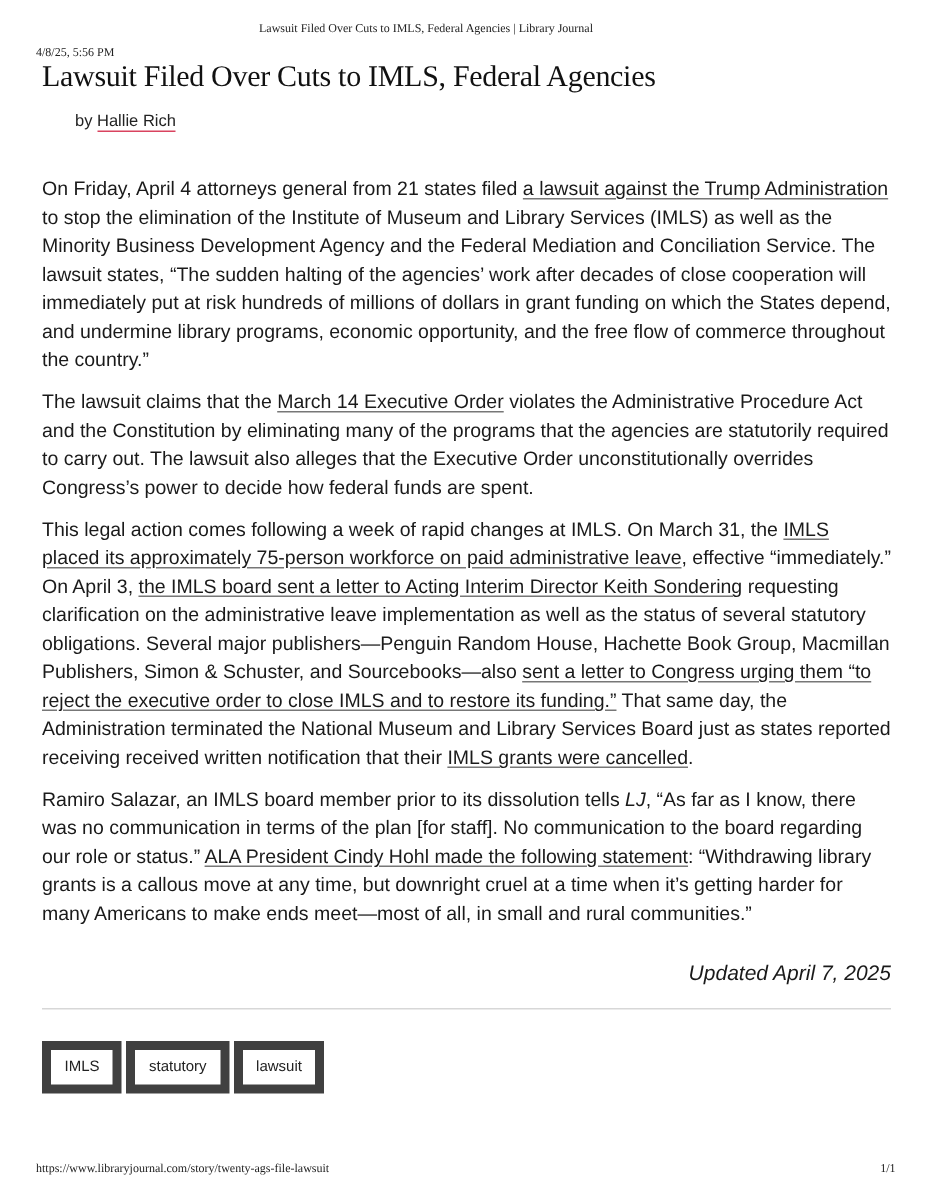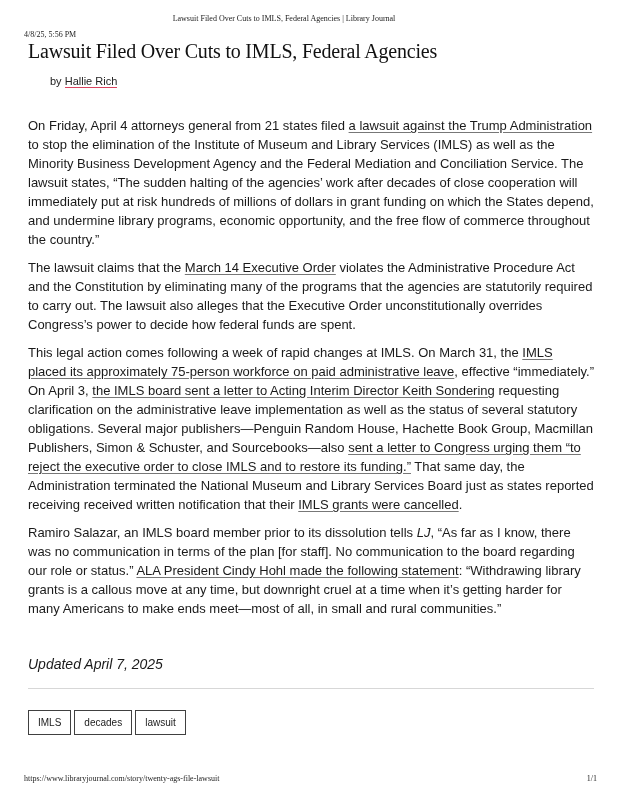--- a/index.html
+++ b/index.html
@@ -34,28 +34,28 @@
     color: #222; text-decoration: none; border-bottom: 1px solid #d9435f;
   }
   .body {
     margin-top: 26px;
     font-family: "Liberation Sans", sans-serif; font-size: 13px; line-height: 19px; color: #1a1a1a;
   }
   .body p { margin: 0 0 9px 0; }
   .body a { color: #1a1a1a; text-decoration: underline; text-decoration-color: #777; text-underline-offset: 2px; }
   .body em { font-style: italic; }
   .updated {
-    margin-top: 38px;
-    font-family: "Liberation Sans", sans-serif; font-style: italic; font-size: 14px; color: #1a1a1a;
+    margin-top: 22px;
+    font-family: "Liberation Sans", sans-serif; font-style: italic; font-size: 14px; color: #1a1a1a; text-align: right;
   }
   .divider { margin-top: 16px; border: 0; border-top: 1px solid #d7d7d7; height: 0; }
   .tags { margin-top: 21px; display: flex; gap: 3px; }
   .tag {
     font-family: "Liberation Sans", sans-serif; font-size: 10px; color: #222;
-    border: 1px solid #404040; padding: 6px 9px; height: 11px; line-height: 11px;
+    border: 6px solid #404040; padding: 6px 9px; height: 11px; line-height: 11px;
     background: #fff;
   }
 </style>
 </head>
 <body>
 
 <div class="print-header">
   <span class="ph-date">4/8/25, 5:56 PM</span>
   <span class="ph-title">Lawsuit Filed Over Cuts to IMLS, Federal Agencies | Library Journal</span>
 </div>
@@ -80,21 +80,21 @@
     <p>
       <span>Ramiro Salazar, an IMLS board member prior to its dissolution tells </span><em>LJ</em><span>, “As far as I know, there was no communication in terms of the plan [for staff]. No communication to the board regarding our role or status.” </span><a href="#">ALA President Cindy Hohl made the following statement</a><span>: “Withdrawing library grants is a callous move at any time, but downright cruel at a time when it’s getting harder for many Americans to make ends meet—most of all, in small and rural communities.”</span>
     </p>
   </div>
 
   <div class="updated">Updated April 7, 2025</div>
   <hr class="divider">
 
   <div class="tags">
     <a href="#" class="tag" style="text-decoration:none;">IMLS</a>
-    <a href="#" class="tag" style="text-decoration:none;">decades</a>
+    <a href="#" class="tag" style="text-decoration:none;">statutory</a>
     <a href="#" class="tag" style="text-decoration:none;">lawsuit</a>
   </div>
 </div>
 
 <div class="print-footer">
   <span class="pf-url">https://www.libraryjournal.com/story/twenty-ags-file-lawsuit</span>
   <span class="pf-page">1/1</span>
 </div>
 
 </body></html>

